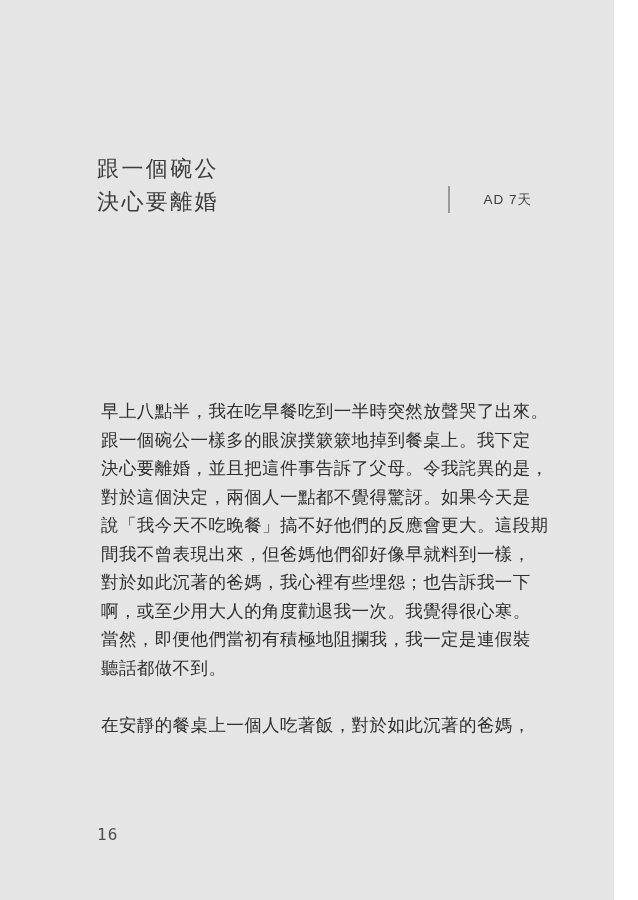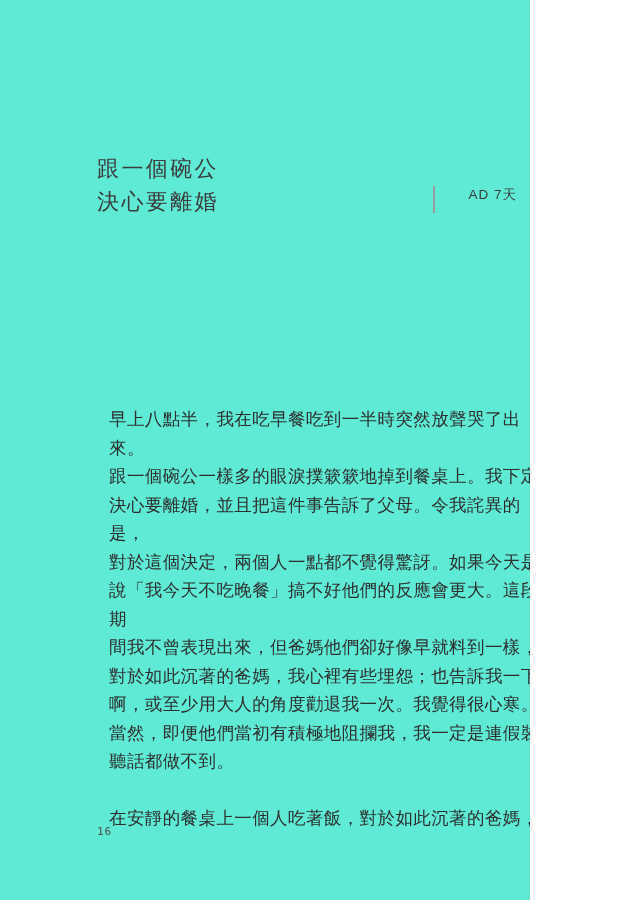--- a/index.html
+++ b/index.html
@@ -2,42 +2,43 @@
 <html><head>
 <meta charset="utf-8">
 <style>
   html, body {
     margin: 0;
     padding: 0;
     background: #ffffff;
   }
   .page {
     position: relative;
-    width: 530px;
+    width: 614px;
     height: 900px;
-    background: #5eead4;
+    background: #e5e5e5;
     overflow: hidden;
     font-family: "Liberation Serif", serif;
   }
   .chapter-title {
     position: absolute;
     left: 97px;
     top: 152px;
     font-family: "Liberation Sans", sans-serif;
     font-size: 22px;
     line-height: 33px;
     font-weight: 500;
     letter-spacing: 2.4px;
     color: #3b3b3b;
   }
   .header-meta {
     position: absolute;
-    left: 433px;
+    left: 448px;
     top: 186px;
     display: flex;
+    align-items: center;
   }
   .header-divider {
     width: 1.5px;
     height: 27px;
     background: #9a9a9a;
   }
   .header-label {
     margin-left: 34px;
     font-family: "Liberation Sans", sans-serif;
     font-size: 13.5px;
@@ -51,31 +52,31 @@
     top: 393px;
     width: 460px;
     font-family: "Liberation Serif", serif;
     font-size: 17.5px;
     line-height: 28.5px;
     letter-spacing: 0.4px;
     color: #2e2e2e;
   }
   .paragraph {
     white-space: pre-line;
-    margin: 12px;
+    margin: 4px;
   }
   .paragraph + .paragraph {
     margin-top: 28.5px;
   }
   .page-number {
     position: absolute;
     left: 97px;
     top: 825px;
     font-family: "DejaVu Sans Mono", monospace;
-    font-size: 11px;
+    font-size: 16px;
     letter-spacing: 1px;
     color: #4f4f4f;
     text-align: center;
   }
 </style>
 </head>
 <body>
 
 <div class="page">
 

